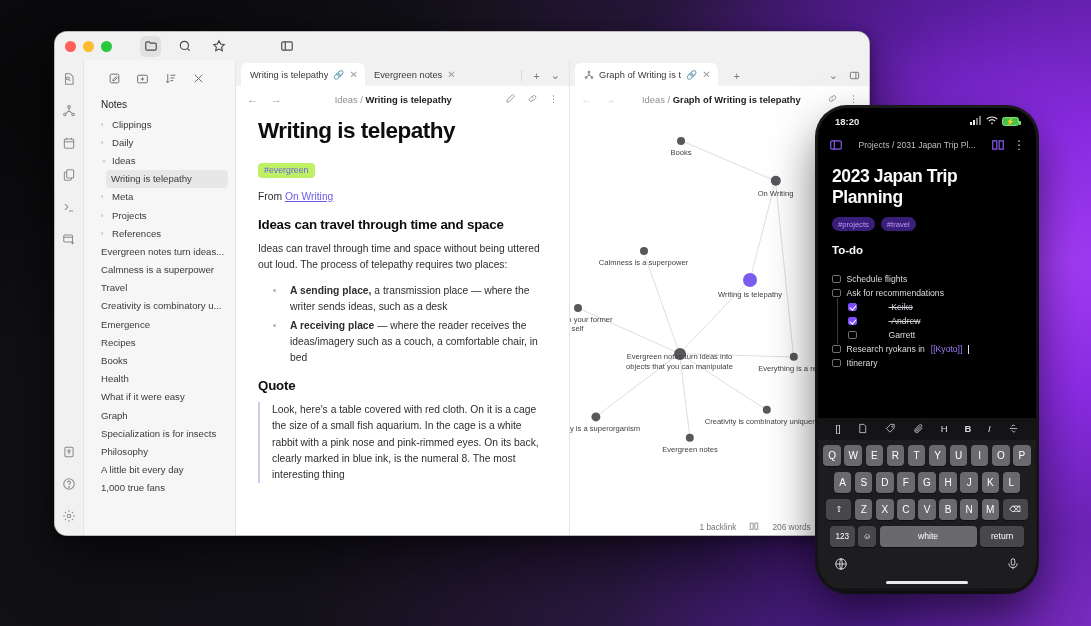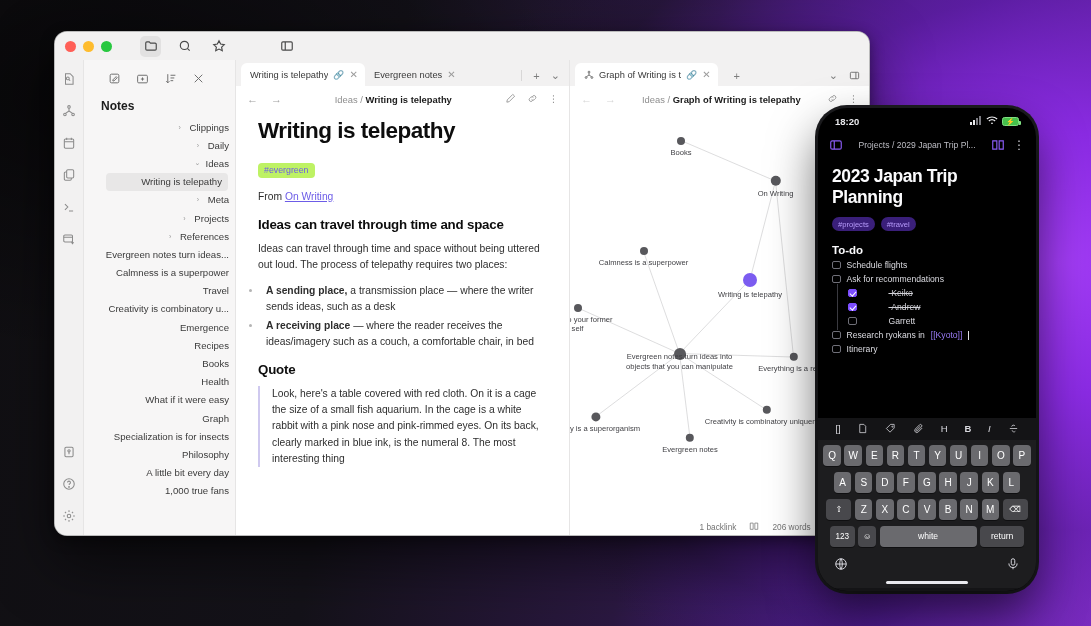--- a/index.html
+++ b/index.html
@@ -60,26 +60,26 @@
   .rail-ico { width: 15px; height: 15px; color: #8b8b8b; display:flex;align-items:center;justify-content:center; }
   .rail-ico svg { width: 14px; height: 14px; }
 
   
   .notelist {
     width: 152px; background: #f7f6f6; border-right: 1px solid #e6e5e5;
     flex: 0 0 152px; display: flex; flex-direction: column; min-height: 0;
   }
   .nl-tools { display: flex; gap: 15px; padding: 11px 0 9px 24px; color: #6d6d6d; }
   .nl-tools svg { width: 13px; height: 13px; }
-  .nl-head { font-size: 12px; font-weight: bold; color: #1c1c1c; padding: 1px 0 5px 17px; }
+  .nl-head { font-size: 10px; font-weight: normal; color: #1c1c1c; padding: 1px 0 5px 17px; }
   .nl-scroll { overflow: hidden; flex: 1; }
   .nl-item {
     font-size: 9.6px; color: #3b3b3b; padding: 3.6px 6px 3.6px 17px;
     display: flex; align-items: center; gap: 5px; white-space: nowrap;
-    overflow: hidden; text-overflow: ellipsis; justify-content: flex-end;
+    overflow: hidden; text-overflow: ellipsis;
   }
   .nl-item.sel { background: #e8e7e7; border-radius: 4px; margin: 0 7px 0 22px;
                  padding-left: 5px; position: relative; }
   .nl-item.sel::before { content:""; position:absolute; left:-5px; top:1px; bottom:1px;
                          width:1px; background:#d2d1d1; }
   .chev { font-size: 7px; color: #9a9a9a; width: 6px; display:inline-block; }
 
   
   .pane { flex: 1; display: flex; flex-direction: column; min-width: 0; background: #fff; }
   .tabbar { height: 26px; background: #f2f1f1; display: flex; align-items: flex-end;
@@ -106,21 +106,21 @@
   .crumb-right { display:flex; gap: 11px; color:#8d8d8d; }
   .crumb-right svg { width: 11px; height: 11px; }
 
   .doc { flex: 1; padding: 6px 22px 0 22px; overflow: hidden; background:#fff; }
   .doc h1 { font-size: 22.5px; letter-spacing: -0.5px; color: #0d0d0d; margin-bottom: 15px; }
   .tagchip { display:inline-block; background:#bef264; color:#6c5ce7; font-size:8.8px;
              padding: 2.5px 6px; border-radius: 4px; margin-bottom: 11px; }
   .doc p { font-size: 10.3px; line-height: 16.2px; color: #2e2e2e; margin-bottom: 10px; }
   .doc a.ilink { color: #6c5ce7; text-decoration: underline; }
   .doc h2 { font-size: 13.3px; color: #0d0d0d; margin: 12px 0 9px; letter-spacing:-.2px; }
-  .doc ul { margin: 0 0 10px 4px; }
+  .doc ul { margin: 0 0 10px 28px; }
   .doc li { font-size: 10.3px; line-height: 16.2px; color: #2e2e2e; margin-bottom: 2px; padding-left:4px;}
   .doc li::marker { color: #b4b4b4; }
   blockquote { border-left: 2.5px solid #cfc9ef; padding-left: 12px; margin-top: 8px; }
   blockquote p { font-size: 10.3px; line-height: 16.2px; color:#2e2e2e; }
 
   
   .gpane { flex: 0 0 300px; display: flex; flex-direction: column;
            border-left: 1px solid #e6e5e5; min-width:0; background:#fff; }
   .graph { flex: 1; position: relative; overflow: hidden; background: #fff; }
   .gnode { position: absolute; border-radius: 50%; background: #58585c; transform: translate(-50%,-50%); }
@@ -155,21 +155,21 @@
   .ph-nav-crumb { flex: 1; text-align: center; font-size: 8.6px; color: #bdbdc4;
                   overflow:hidden; text-overflow:ellipsis; white-space:nowrap; }
   .ph-ico { color: #8b5cf6; display:flex; }
   .ph-ico svg { width: 14px; height: 14px; }
   .ph-ico.dots { color: #cfcfd6; font-size: 12px; letter-spacing:0; }
   .ph-body { padding: 8px 14px 0; flex: 1; overflow: hidden; }
   .ph-title { font-size: 17.5px; font-weight: bold; line-height: 21px; letter-spacing:-.4px;
               color: #fbfbfd; margin-bottom: 9px; }
   .ph-tags { display: flex; gap: 6px; margin-bottom: 13px; }
   .ph-tag { background: #3a1f7a; color: #b79bfb; font-size: 7.6px; padding: 2.5px 6px; border-radius: 9px; }
-  .ph-h2 { font-size: 11.5px; font-weight: bold; color: #fbfbfd; margin-bottom: 2px; }
+  .ph-h2 { font-size: 11.5px; font-weight: bold; color: #fbfbfd; margin-bottom: 16px; }
   .todo { font-size: 8.6px; color: #dcdce2; }
   .todo-row { display: flex; align-items: center; gap: 6px; padding: 2px 0; }
   .todo-row.sub { padding-left: 16px; position: relative; gap: 32px; }
   .todo-row.sub::before { content:""; position:absolute; left:5px; top:-2px; bottom:-2px;
                           width:1px; background:#3a3a40; }
   .cb { width: 8.5px; height: 8.5px; border: 1px solid #6f6f78; border-radius: 2px; flex:0 0 8.5px; }
   .cb.on { background: #7c4dff; border-color: #7c4dff; position: relative; }
   .cb.on::after { content:""; position:absolute; left:2.4px; top:0.6px; width:2.6px; height:5px;
                   border: solid #fff; border-width: 0 1.3px 1.3px 0; transform: rotate(42deg); }
   .done { text-decoration: line-through; color: #d2d2d8; }
@@ -579,21 +579,21 @@
     </span>
   </div>
 
   <div class="ph-nav">
     <span class="ph-ico">
       <svg viewBox="0 0 24 24" fill="none" stroke="currentColor" stroke-width="2">
           <rect x="3" y="5" width="18" height="14" rx="2.5"></rect>
           <path d="M9 5v14"></path>
         </svg>
     </span>
-    <span class="ph-nav-crumb">Projects / 2029 Japan Trip Pl...</span>
+    <span class="ph-nav-crumb">Projects / 2031 Japan Trip Pl...</span>
     <span class="ph-ico">
       <svg viewBox="0 0 24 24" fill="none" stroke="currentColor" stroke-width="2">
           <path d="M3 5h7v14H3zM21 5h-7v14h7z"></path>
         </svg>
     </span>
     <span class="ph-ico dots">⋮</span>
   </div>
 
   <div class="ph-body">
     <div class="ph-title">2023 Japan Trip Planning</div>

